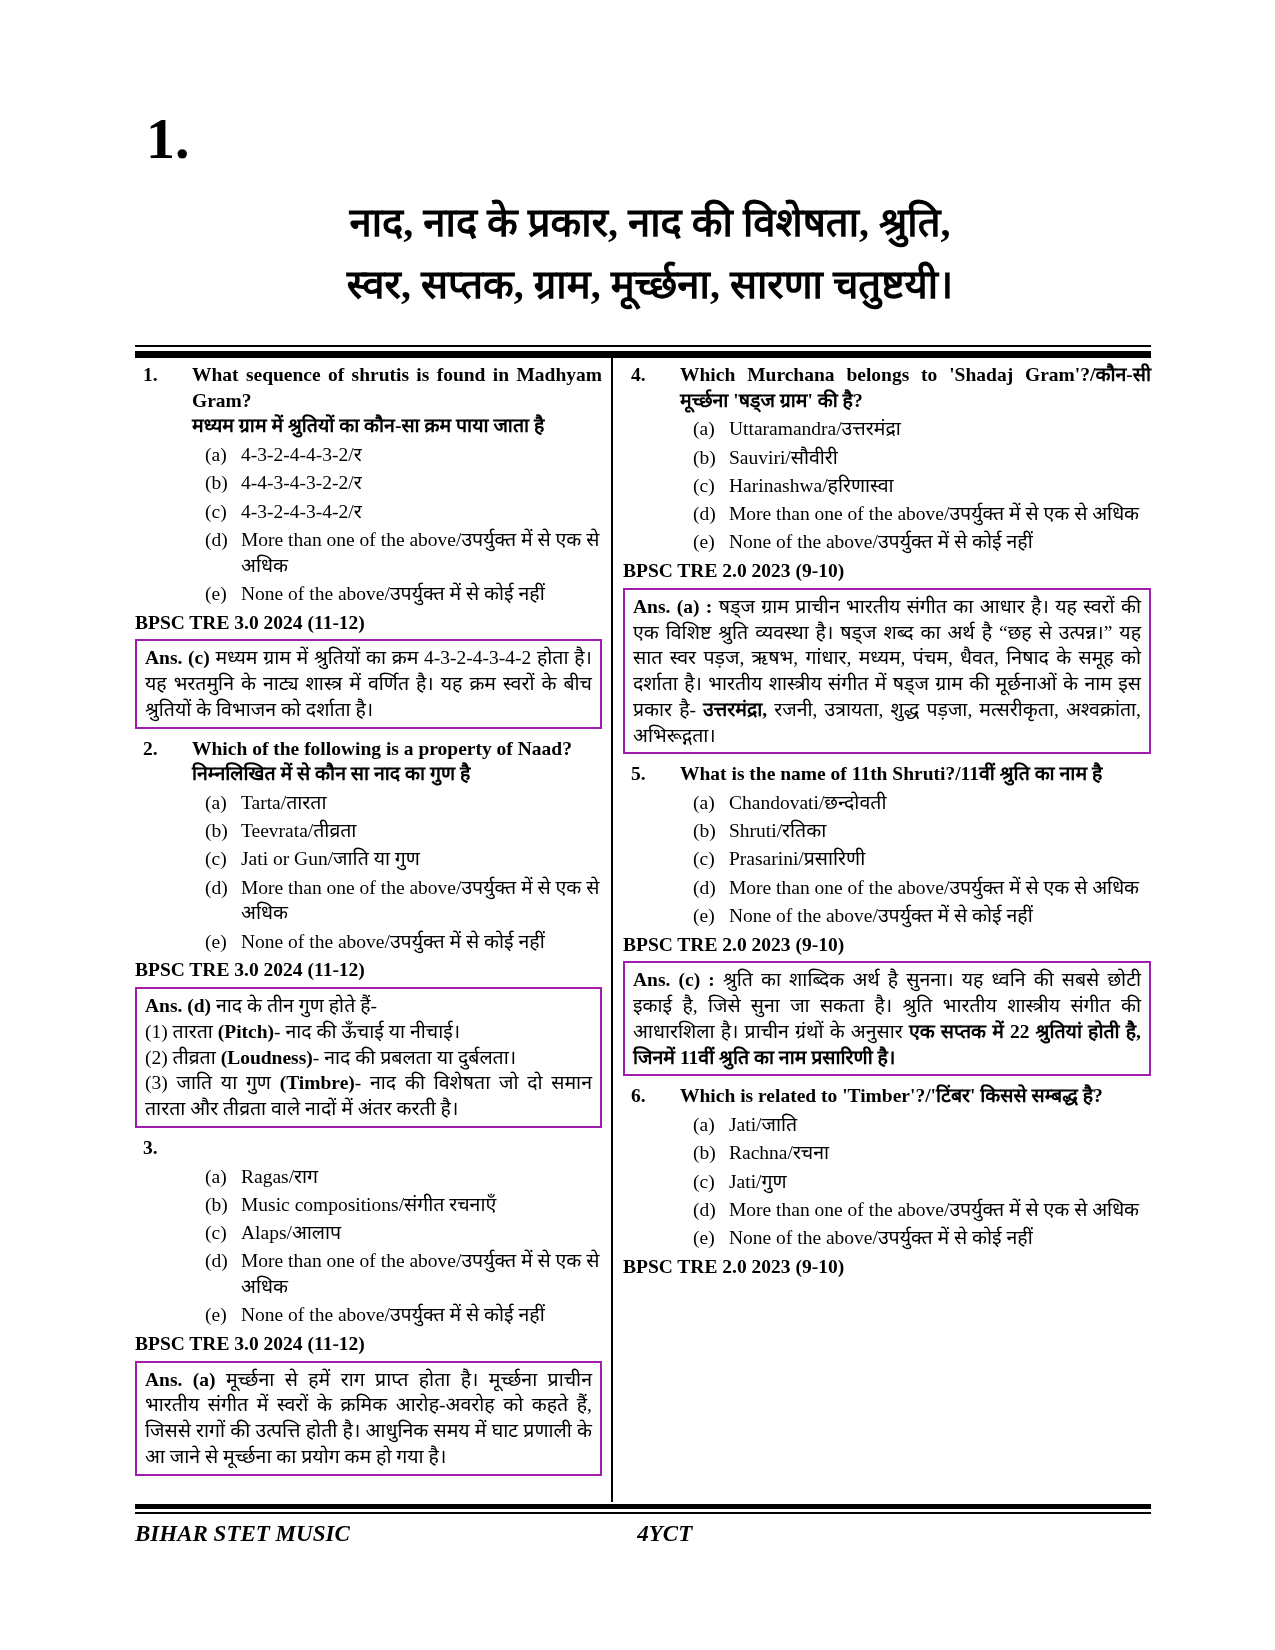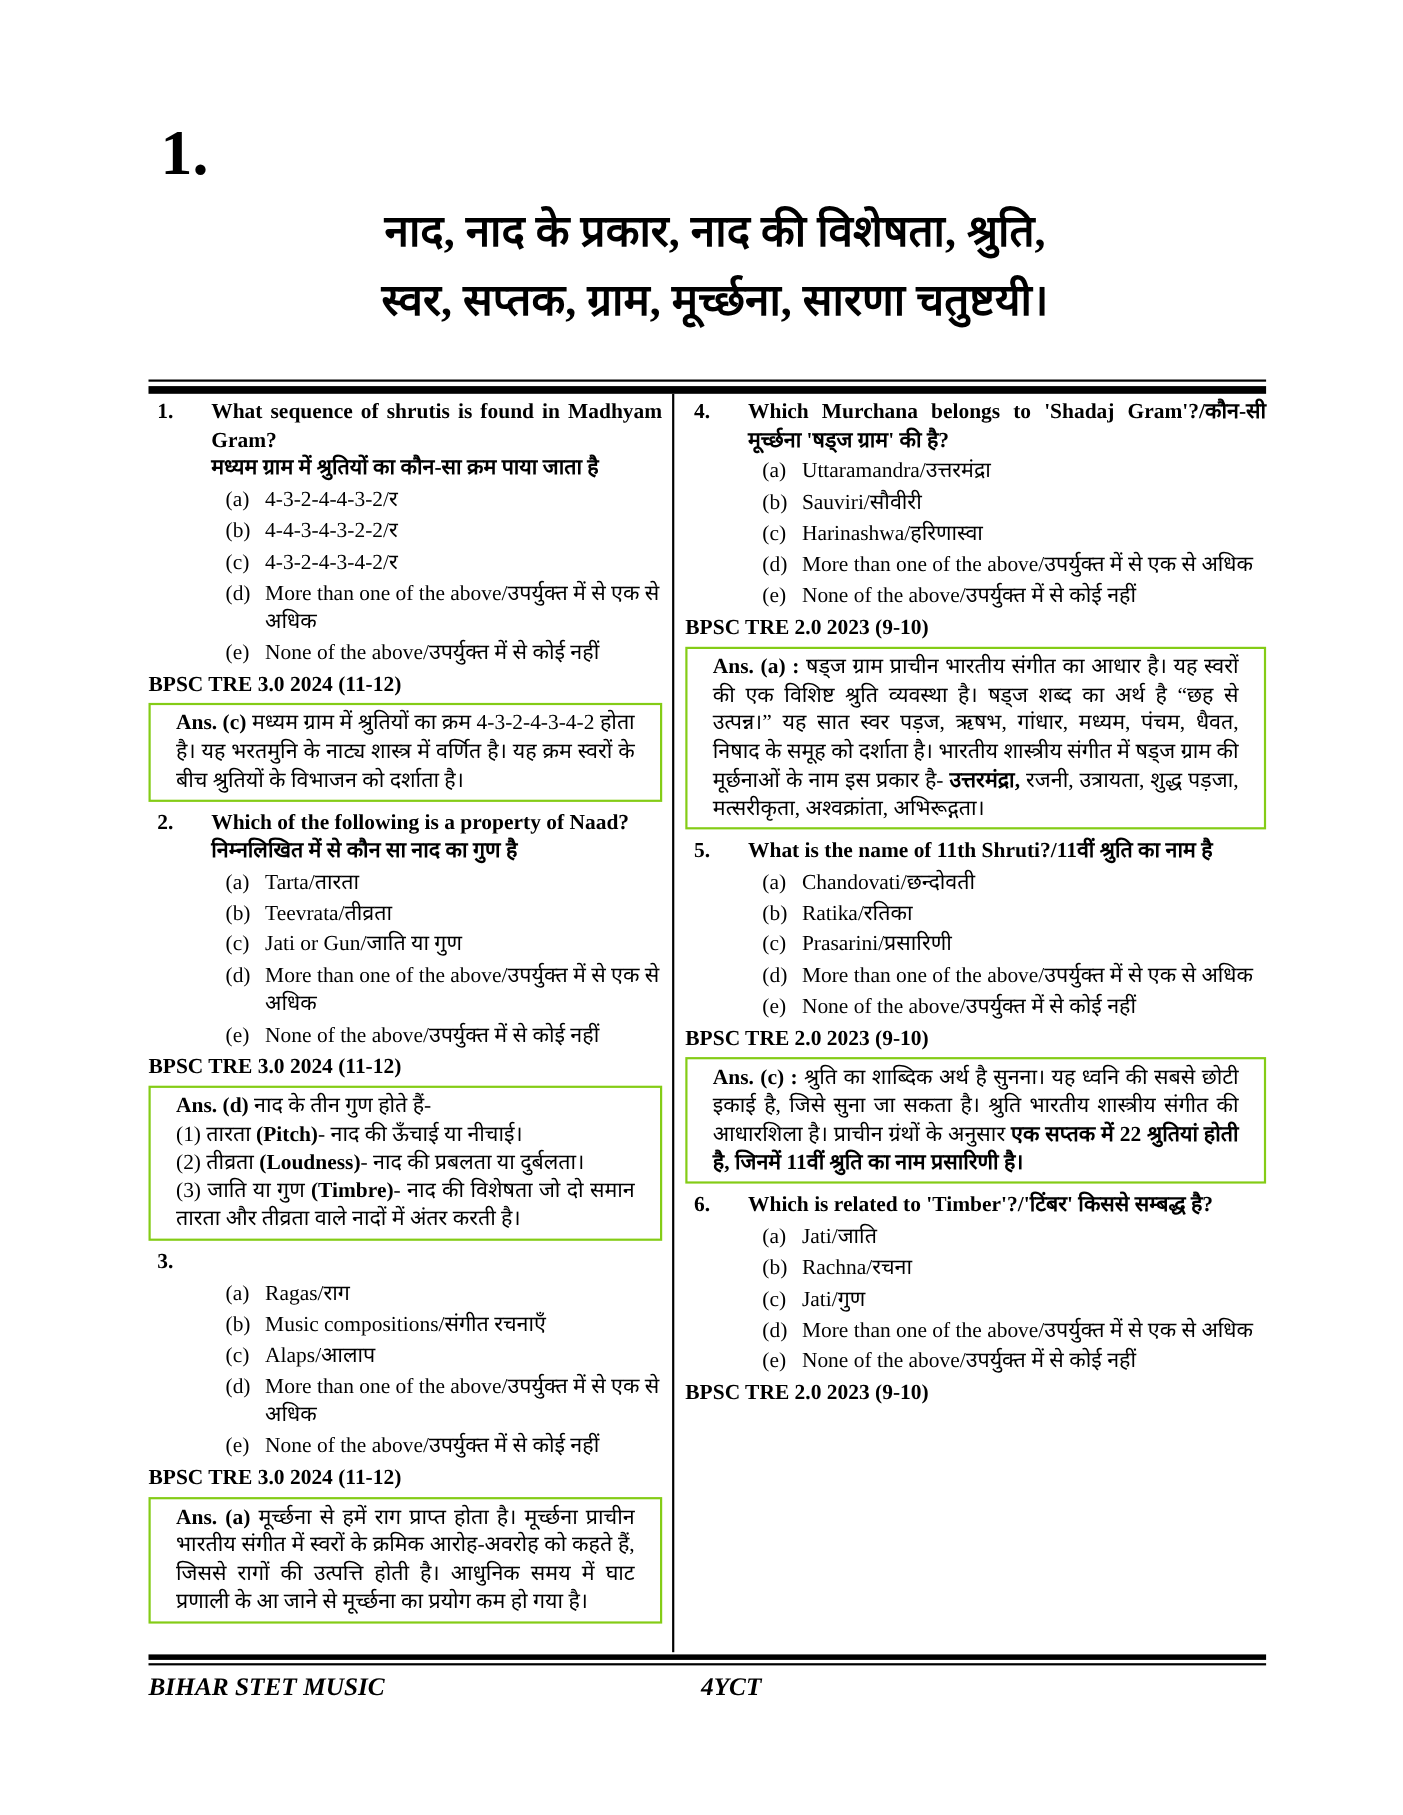--- a/index.html
+++ b/index.html
@@ -7,21 +7,21 @@
     width:1275px; height:1650px; position:relative; overflow:hidden;
     color:#000; font-family:"Liberation Serif","DejaVu Serif",serif;
   }
   .page { position:relative; width:1275px; height:1650px; }
 
   .chapter-num {
     position:absolute; left:146px; top:110px;
     font-size:58px; font-weight:700; line-height:1;
   }
   .title-wrap {
-    position:absolute; left:170px; top:180px; width:960px;
+    position:absolute; left:170px; top:192px; width:960px;
     text-align:center; font-weight:700; font-size:40px; line-height:1.55;
   }
 
   .content { position:absolute; left:135px; top:345px; width:1016px; }
   .top-rule { height:4px; border-top:2px solid #000; border-bottom:7px solid #000; }
 
   .cols { display:flex; align-items:stretch; min-height:1144px; }
   .col { box-sizing:border-box; font-size:19.5px; line-height:1.32; }
   .col-left  { width:478px; border-right:2px solid #000; padding-right:9px; }
   .col-right { flex:1; padding-left:10px; }
@@ -30,21 +30,21 @@
   .q-head { display:flex; font-weight:700; margin-bottom:3px; }
   .q-num  { flex:none; width:57px; padding-left:8px; box-sizing:border-box; }
   .q-text { flex:1; text-align:justify; }
   .opts { }
   .opt { display:flex; margin:2.5px 0 2.5px 70px; }
   .opt-label { flex:none; width:36px; }
   .opt-text { flex:1; }
   .q-source { text-align:left; font-weight:700; margin:3px 2px 4px 0; }
 
   .ans-box {
-    border:2px solid #84cc16; padding:4px 23px; margin:2px 0 7px;
+    border:2px solid #a21caf; padding:4px 8px; margin:2px 0 7px;
     text-align:justify;
   }
 
   .footer { position:absolute; left:135px; top:1504px; width:1016px;font-style:italic; }
   .footer-sep { height:3px; border-top:5px solid #000; border-bottom:2px solid #000; }
   .footer-row {
     display:flex; align-items:baseline; padding-top:7px;
     font-weight:700; font-size:23px;
   }
   .footer-left  { flex:1; text-align:left; }
@@ -195,21 +195,21 @@
               <span class="q-num">5.</span>
               <div class="q-text"><span>What is the name of 11th Shruti?/11वीं श्रुति का नाम है</span></div>
             </div>
             <div class="opts">
               <div class="opt">
                 <span class="opt-label">(a)</span>
                 <span class="opt-text">Chandovati/छन्दोवती</span>
               </div>
               <div class="opt">
                 <span class="opt-label">(b)</span>
-                <span class="opt-text">Ratika/रतिका</span>
+                <span class="opt-text">Shruti/रतिका</span>
               </div>
               <div class="opt">
                 <span class="opt-label">(c)</span>
                 <span class="opt-text">Prasarini/प्रसारिणी</span>
               </div>
               <div class="opt">
                 <span class="opt-label">(d)</span>
                 <span class="opt-text">More than one of the above/उपर्युक्त में से एक से अधिक</span>
               </div>
               <div class="opt">

